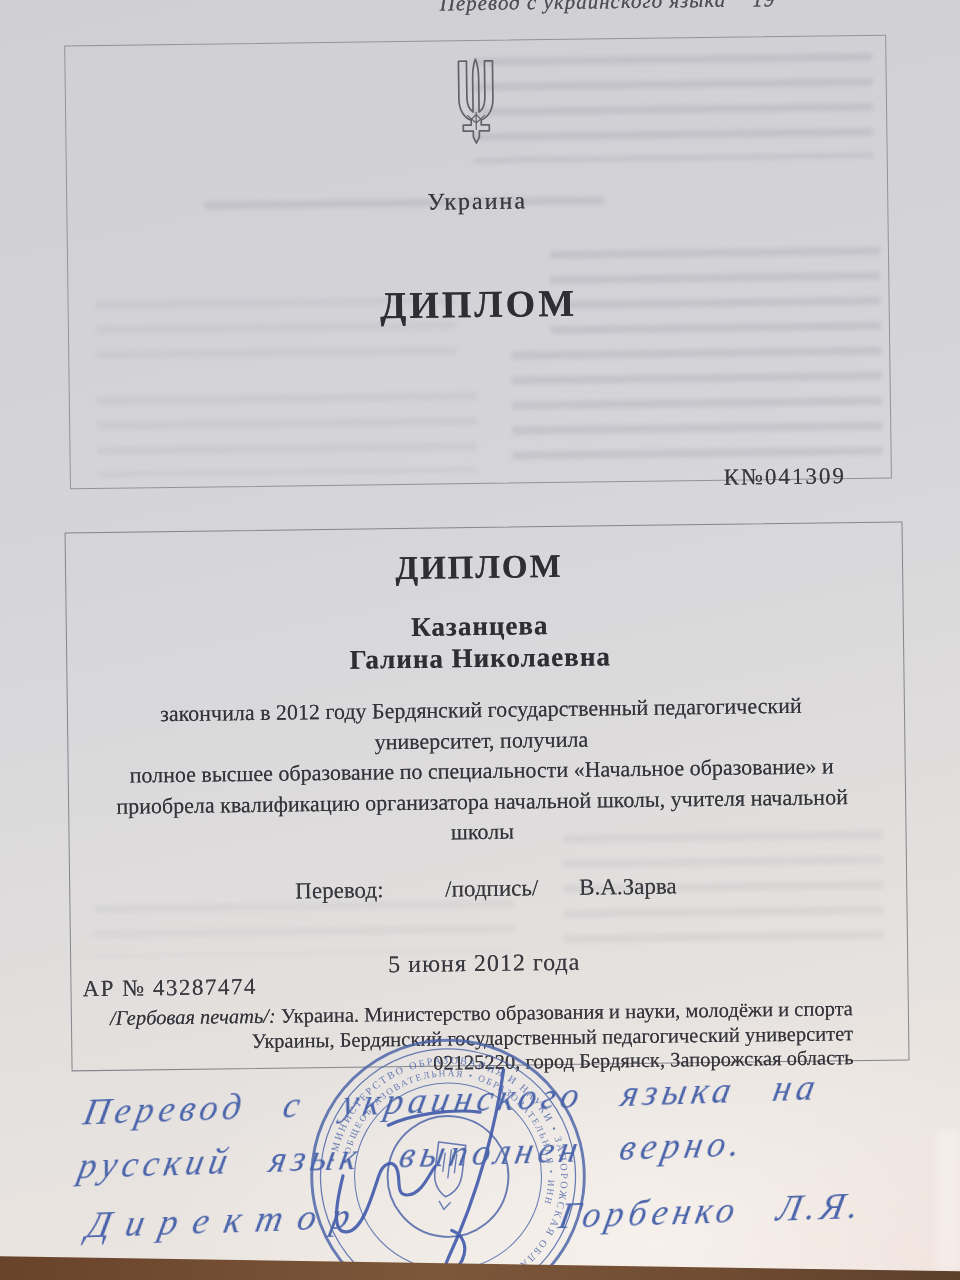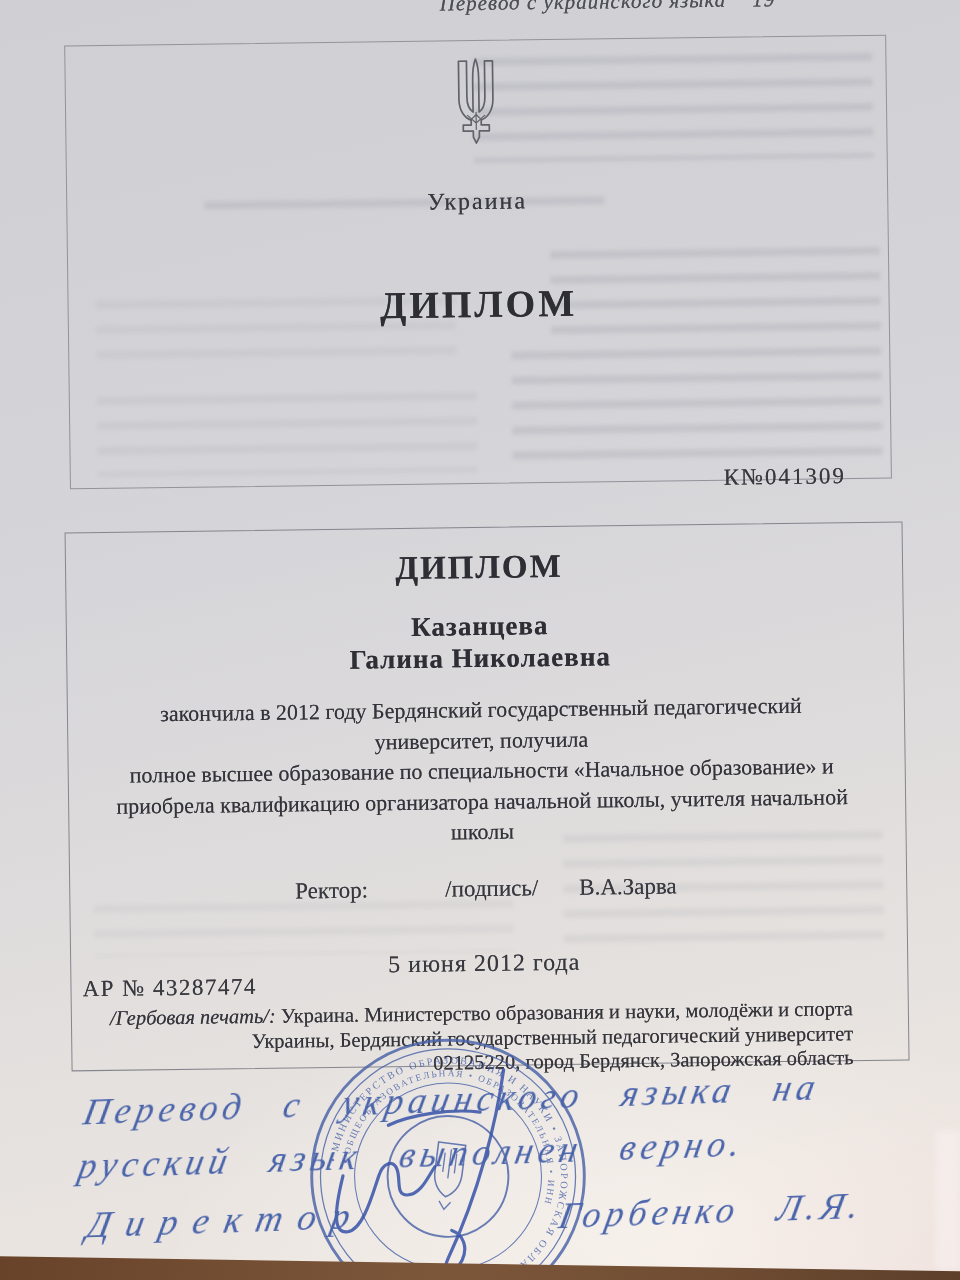--- a/index.html
+++ b/index.html
@@ -93,21 +93,21 @@
 
     <div class="abs center bodytext print">
       <div>закончила в 2012 году Бердянский государственный педагогический</div>
       <div>университет, получила</div>
       <div>полное высшее образование по специальности «Начальное образование» и</div>
       <div>приобрела квалификацию организатора начальной школы, учителя начальной</div>
       <div>школы</div>
     </div>
 
     <div class="abs rectorrow print" style="left:0;right:0;">
-      <span class="abs rector-label">Ректор:</span>
+      <span class="abs rector-label">Перевод:</span>
       <span class="abs rector-sign">/подпись/</span>
       <span class="abs rector-name">В.А.Зарва</span>
     </div>
 
     <div class="abs center issuedate print">5 июня 2012 года</div>
     <div class="abs seriesnum print">АР № 43287474</div>
 
     <div class="abs sealnote print">
       <span class="lbl">/Гербовая печать/:</span>
       <span>Украина. Министерство образования и науки, молодёжи и спорта</span><br>

